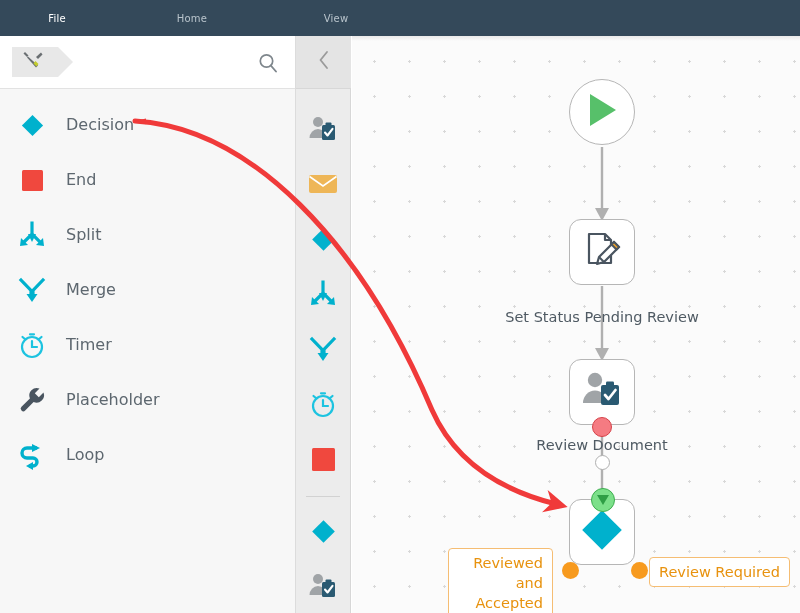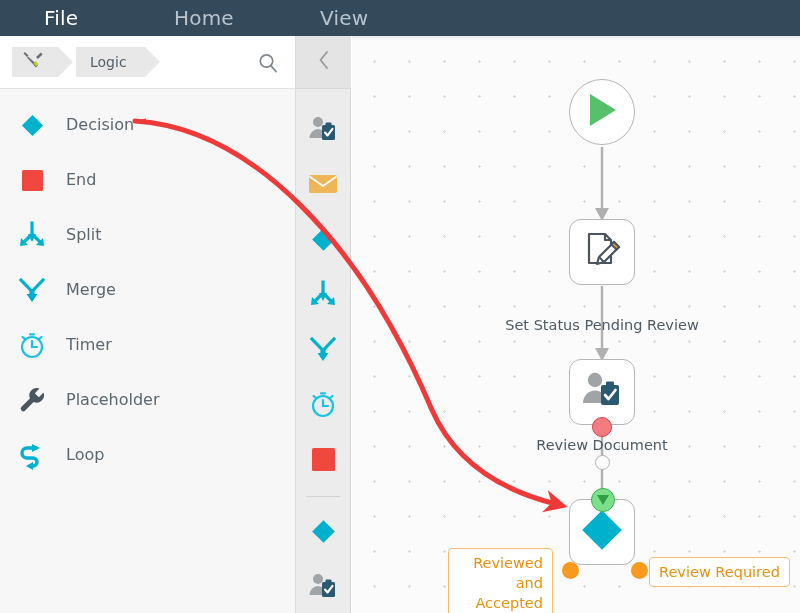--- a/index.html
+++ b/index.html
@@ -12,21 +12,21 @@
   }
   #app { position: relative; width: 800px; height: 613px; overflow: hidden; }
 
   
   .menubar {
     position: absolute; left: 0; top: 0; width: 800px; height: 36px;
     background: #34495a;
     display: flex; align-items: center;
   }
   .menu-item {
-    color: #b9c4cc; font-size: 20px; letter-spacing: .2px;
+    color: #b9c4cc; font-size: 10px; letter-spacing: .2px;
     padding: 0 6px; cursor: default; text-align: center;
   }
   .menu-item.active { color: #ffffff; }
   .menu-item:nth-child(1) { margin-left: 38px; width: 38px; }
   .menu-item:nth-child(2) { margin-left: 92px; width: 48px; }
   .menu-item:nth-child(3) { margin-left: 98px; width: 44px; }
 
   
   .left-panel {
     position: absolute; left: 0; top: 36px; width: 296px; height: 577px;
@@ -163,23 +163,20 @@
       <div class="crumb-wrap">
         <div class="crumb home">
           <span>
             <svg width="22" height="20" viewBox="0 0 22 20">
               <path d="M3 2 L6.5 5.5 L5 7 L1.5 3.5 Z" fill="#6a6f72"></path>
               <path d="M6 6.5 L16 15.5 L14 17.5 L5 7.5 Z" fill="#6a6f72"></path>
               <path d="M19 2.5 L14 7 L16 9 L20.5 4.5 Z" fill="#6a6f72"></path>
               <path d="M13.5 11 L16.5 14 L14.5 16.5 L11.5 13.5 Z" fill="#c3cc2c"></path>
             </svg>
           </span>
-        </div>
-        <div class="crumb logic">
-          <span class="crumb-label">Logic</span>
         </div>
       </div>
       <div class="search-btn">
         <svg width="22" height="22" viewBox="0 0 22 22">
           <circle cx="9.5" cy="9" r="6.2" fill="none" stroke="#7e868c" stroke-width="1.7"></circle>
           <line x1="13.8" y1="13.5" x2="19" y2="19.5" stroke="#7e868c" stroke-width="1.9" stroke-linecap="round"></line>
         </svg>
       </div>
     </div>
 
@@ -384,21 +381,21 @@
       <span>
         <svg width="42" height="42" viewBox="0 0 42 42">
           <path d="M8 5 L24 5 L30 11 L30 34 L8 34 Z" fill="none" stroke="#4a5560" stroke-width="2.2" stroke-linejoin="round"></path>
           <path d="M24 5 L24 11 L30 11" fill="none" stroke="#4a5560" stroke-width="2.2" stroke-linejoin="round"></path>
           <path d="M33 13 L38 18 L23 33 L16 35 L18 28 Z" fill="#ffffff" stroke="#4a5560" stroke-width="2.2" stroke-linejoin="round"></path>
           <path d="M33 13 L38 18 L35.5 20.5 L30.5 15.5 Z" fill="#f0a32a" stroke="#4a5560" stroke-width="2"></path>
           <line x1="18" y1="28" x2="23" y2="33" stroke="#4a5560" stroke-width="2"></line>
         </svg>
       </span>
     </div>
-    <div class="node-label" style="left:135px; top:280px;">Set Status Pending Review</div>
+    <div class="node-label" style="left:135px; top:272px;">Set Status Pending Review</div>
 
     <div class="node node-box" style="left:217px; top:323px;">
       <span>
         <svg width="44" height="42" viewBox="0 0 44 42">
           <circle cx="15" cy="11" r="7.2" fill="#a0a4a7"></circle>
           <path d="M3 34 a12 12.5 0 0 1 24 0 Z" fill="#a0a4a7"></path>
           <rect x="21" y="16" width="18" height="20" rx="2" fill="#2a5a72"></rect>
           <rect x="26" y="12.5" width="8" height="5" rx="1.2" fill="#2a5a72"></rect>
           <path d="M25 26 L28.5 30 L35.5 21" fill="none" stroke="#ffffff" stroke-width="2.7" stroke-linecap="round" stroke-linejoin="round"></path>
         </svg>

